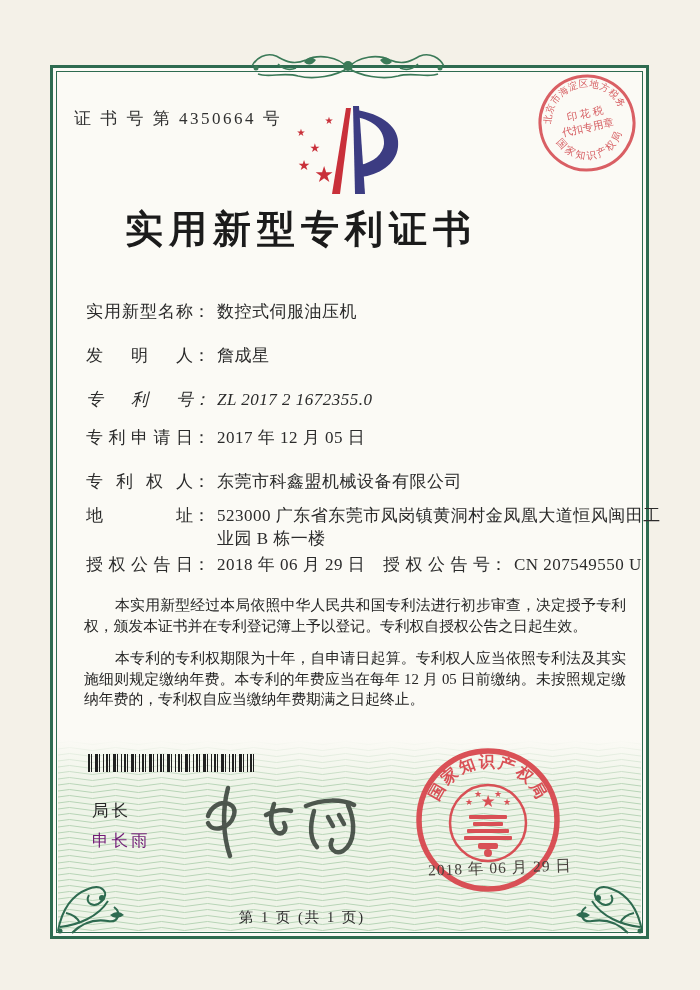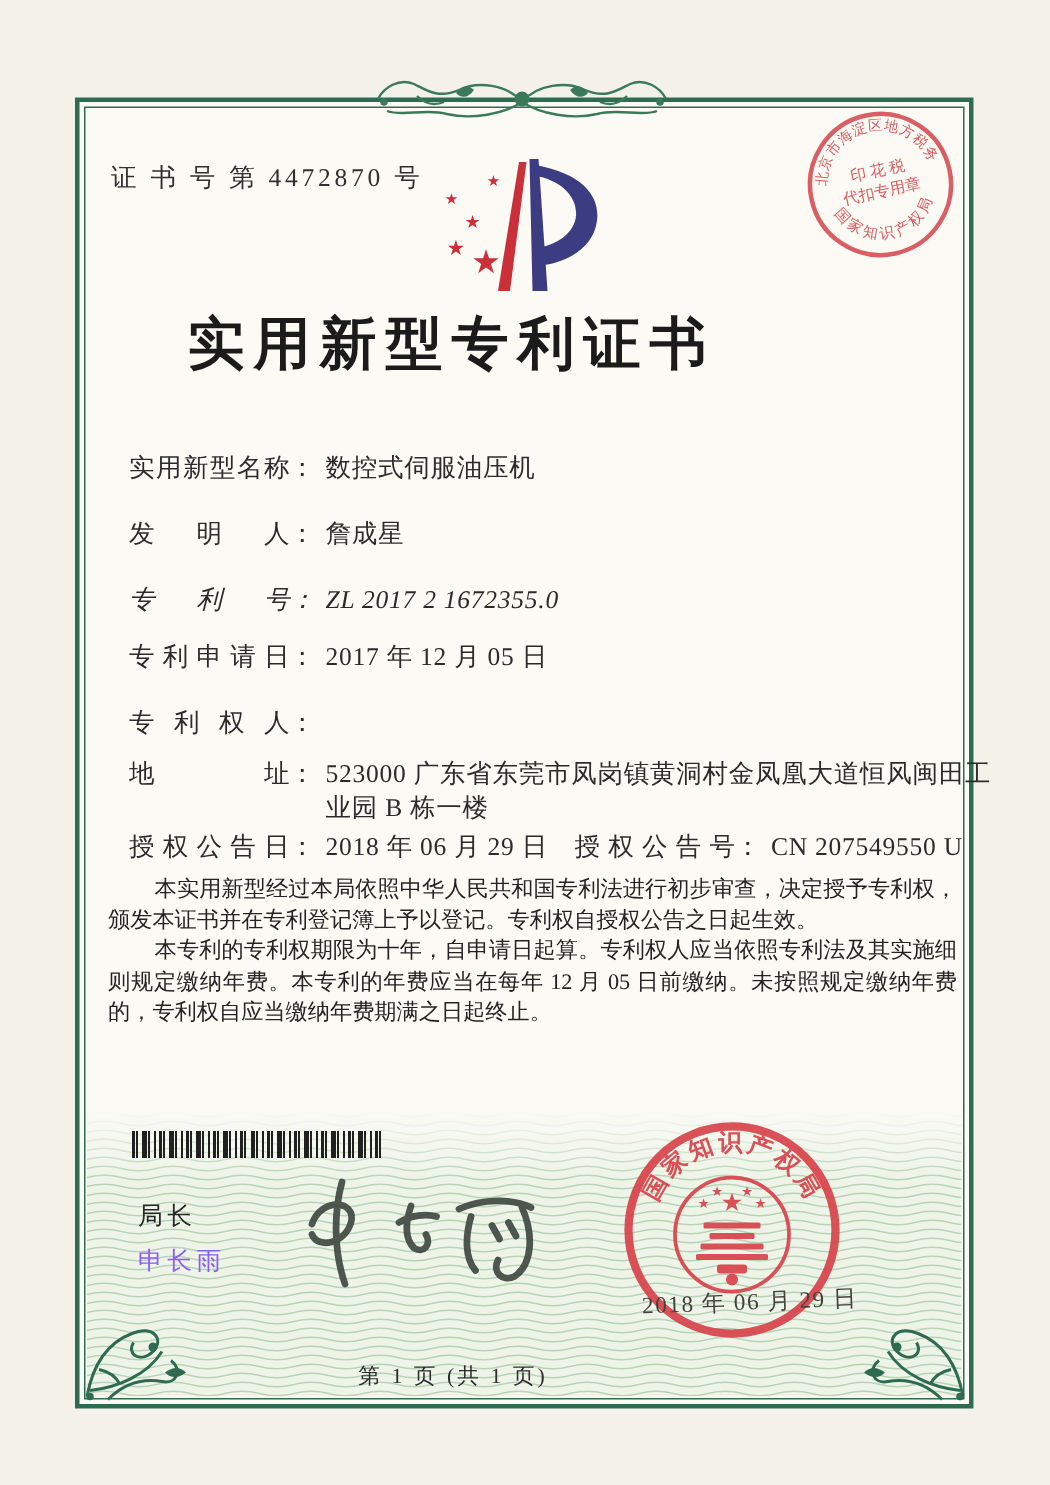--- a/index.html
+++ b/index.html
@@ -21,30 +21,30 @@
   .title{position:absolute;left:0;top:204px;width:596px;text-align:center;
     font-size:38px;font-weight:700;letter-spacing:6px;text-indent:6px;color:#1b1b1b;}
   .tax-stamp{position:absolute;left:527px;top:63px;transform:rotate(-12deg);opacity:.85;}
   .f-row{position:absolute;left:86px;display:flex;align-items:flex-start;font-size:17px;line-height:23px;color:#2b2b2b;}
   .f-label{width:107px;flex:none;text-align:justify;text-align-last:justify;}
   .f-colon{flex:none;}
   .f-value{margin-left:7px;letter-spacing:.5px;}
   .addr .f-value{width:447px;}
   .grant-group2{position:absolute;left:297px;top:0;display:flex;}
   .paras{position:absolute;left:72px;top:583px;width:566px;font-size:14.8px;line-height:20.5px;text-align:justify;color:#232323;}
-  .paras p{margin:0;text-indent:2.1em;}
+  .paras p{margin:12px;text-indent:2.1em;}
   .barcode{position:absolute;left:88px;top:754px;width:166px;height:18px;
     background:repeating-linear-gradient(90deg,
       #202020 0 2px,transparent 2px 3px,
       #202020 3px 4px,transparent 4px 7px,
       #202020 7px 10px,transparent 10px 11px,
       #202020 11px 12px,transparent 12px 15px,
       #202020 15px 16px,transparent 16px 18px);}
   .officer-title{position:absolute;left:92px;top:800px;font-size:16.5px;letter-spacing:3px;color:#262626;}
-  .officer-name{position:absolute;left:92px;top:830px;font-size:16.5px;letter-spacing:3px;color:#8b5cf6;}
+  .officer-name{position:absolute;left:92px;top:830px;font-size:16.5px;letter-spacing:3px;color:#701a75;}
   .signature{position:absolute;left:190px;top:780px;}
   .seal{position:absolute;left:403px;top:735px;opacity:.92;}
   .seal-date{position:absolute;left:428px;top:858px;font-size:15.5px;letter-spacing:1px;color:#46413c;transform:rotate(-2deg);}
   .footer{position:absolute;left:0;top:908px;width:604px;text-align:center;font-size:14.5px;letter-spacing:2px;color:#2c2c2c;}
   .st{fill:#cf4046;font-family:"Liberation Serif","DejaVu Serif",serif;}
 </style>
 </head>
 <body>
 
 <div class="paper"></div>
@@ -103,21 +103,21 @@
     <path d="M20 78 C32 66 44 64 56 66 C66 68 70 58 62 52"></path>
     <path d="M14 58 q10 2 14 10"></path>
   </g>
   <g fill="#2e6b50">
     <circle cx="50" cy="43" r="3"></circle>
     <path d="M58 60 q8 -6 14 0 q-8 6 -14 0"></path>
     <circle cx="8" cy="76" r="2.5"></circle>
   </g>
 </svg>
 
-<div class="cert-no">证 书 号 第 4472870 号</div>
+<div class="cert-no">证 书 号 第 4350664 号</div>
 
 <svg class="logo" width="122" height="94" viewBox="0 0 122 94">
   <polygon points="44,90 58,4 63,4 52,90" fill="#c9303a"></polygon>
   <path d="M65 2 L71 2 L77 90 L67 90 Z" fill="#3c3c82"></path>
   <path d="M69 6 C102 12 112 28 110 43 C108 61 90 71 73 73 L72 61 C86 58 95 50 96 40 C97 27 86 16 68 13 Z" fill="#3c3c82"></path>
   <g fill="#c9303a" font-family="'DejaVu Sans',sans-serif" text-anchor="middle">
     <text x="36" y="78" font-size="22">★</text>
     <text x="16" y="66" font-size="14">★</text>
     <text x="27" y="48" font-size="12">★</text>
     <text x="13" y="32" font-size="10">★</text>
@@ -155,20 +155,21 @@
   <span class="f-value">ZL 2017 2 1672355.0</span>
 </div>
 <div class="f-row" style="top:426px;align-items:flex-end;">
   <span class="f-label">专利申请日</span>
     <span class="f-colon">：</span>
   <span class="f-value">2017 年 12 月 05 日</span>
 </div>
 <div class="f-row" style="top:470px;">
   <span class="f-label">专利权人</span>
     <span class="f-colon">：</span>
+  <span class="f-value">东莞市科鑫盟机械设备有限公司</span>
 </div>
 <div class="f-row addr" style="top:504px;">
   <span class="f-label">地址</span>
     <span class="f-colon">：</span>
   <span class="f-value">523000 广东省东莞市凤岗镇黄洞村金凤凰大道恒风闽田工业园 B 栋一楼</span>
 </div>
 
 <div class="f-row" style="top:553px;width:560px;">
   <span class="f-label">授权公告日</span>
     <span class="f-colon">：</span>

